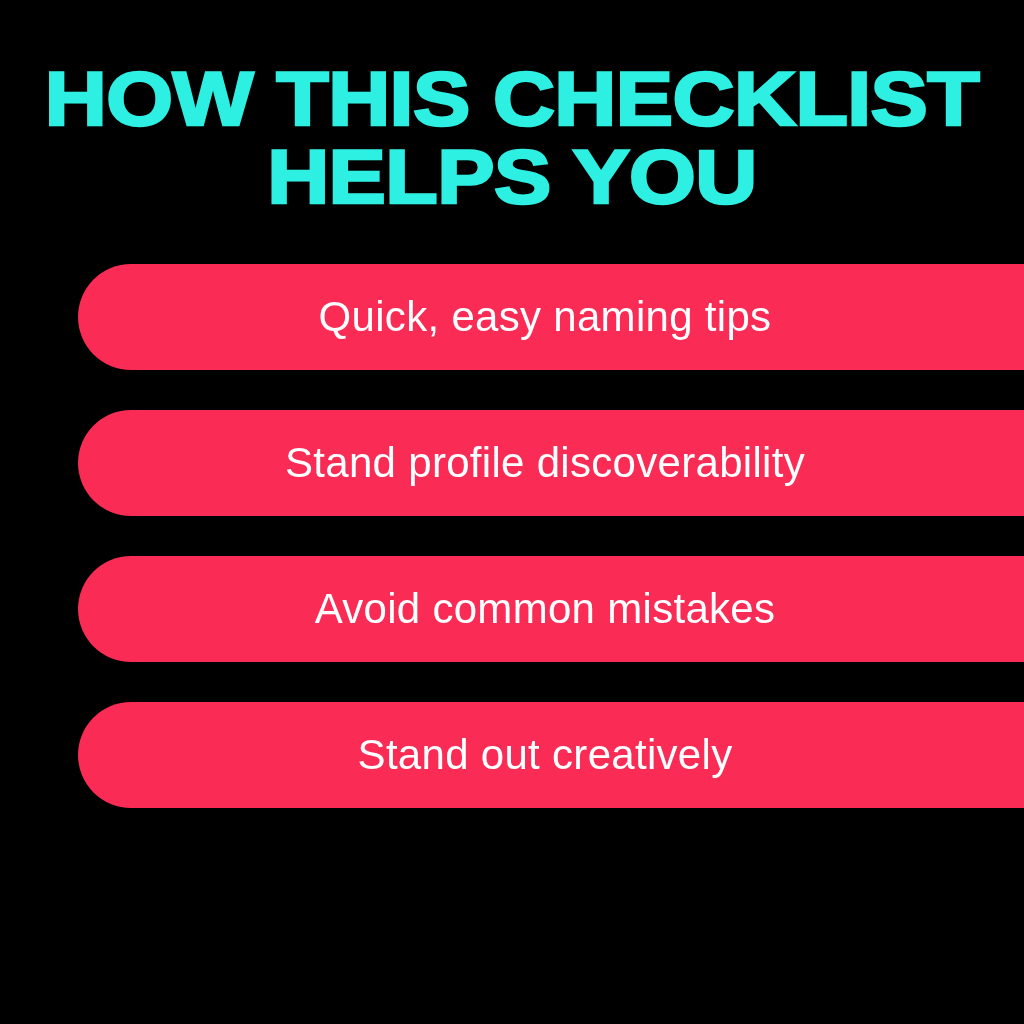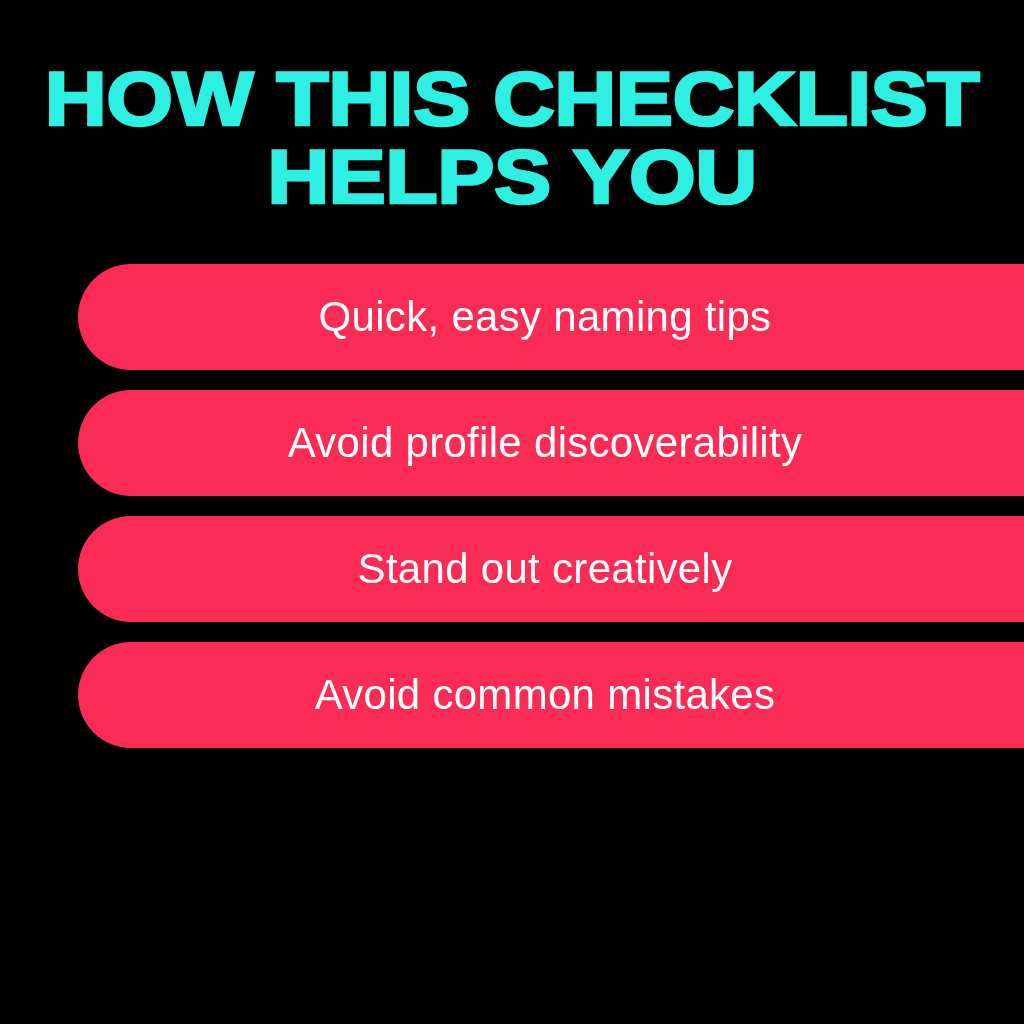--- a/index.html
+++ b/index.html
@@ -56,21 +56,21 @@
   
   #pill-list {
     position: absolute;
     left: 78px;
     top: 264px;
     width: 946px;   
   }
   .pill {
     position: relative;
     height: 106px;
-    margin-bottom: 20px;
+    margin-bottom: 40px;
     background: #FA2B55;
     border-top-left-radius: 53px;
     border-bottom-left-radius: 53px;
     border-top-right-radius: 0;
     border-bottom-right-radius: 0;
     display: flex;
     align-items: center;
     justify-content: flex-start;
     overflow: hidden;
   }
@@ -107,26 +107,26 @@
   </div>
 
   <div id="pill-list">
 
     <div class="pill">
       <span class="pill-label">Quick, easy naming tips</span>
     </div>
 
 
     <div class="pill">
-      <span class="pill-label">Avoid profile discoverability</span>
+      <span class="pill-label">Stand profile discoverability</span>
+    </div>
+
+    <div class="pill">
+      <span class="pill-label">Avoid common mistakes</span>
     </div>
 
     <div class="pill">
       <span class="pill-label">Stand out creatively</span>
-    </div>
-
-    <div class="pill">
-      <span class="pill-label">Avoid common mistakes</span>
     </div>
 
   </div>
 
 </div>
 
 </body></html>

